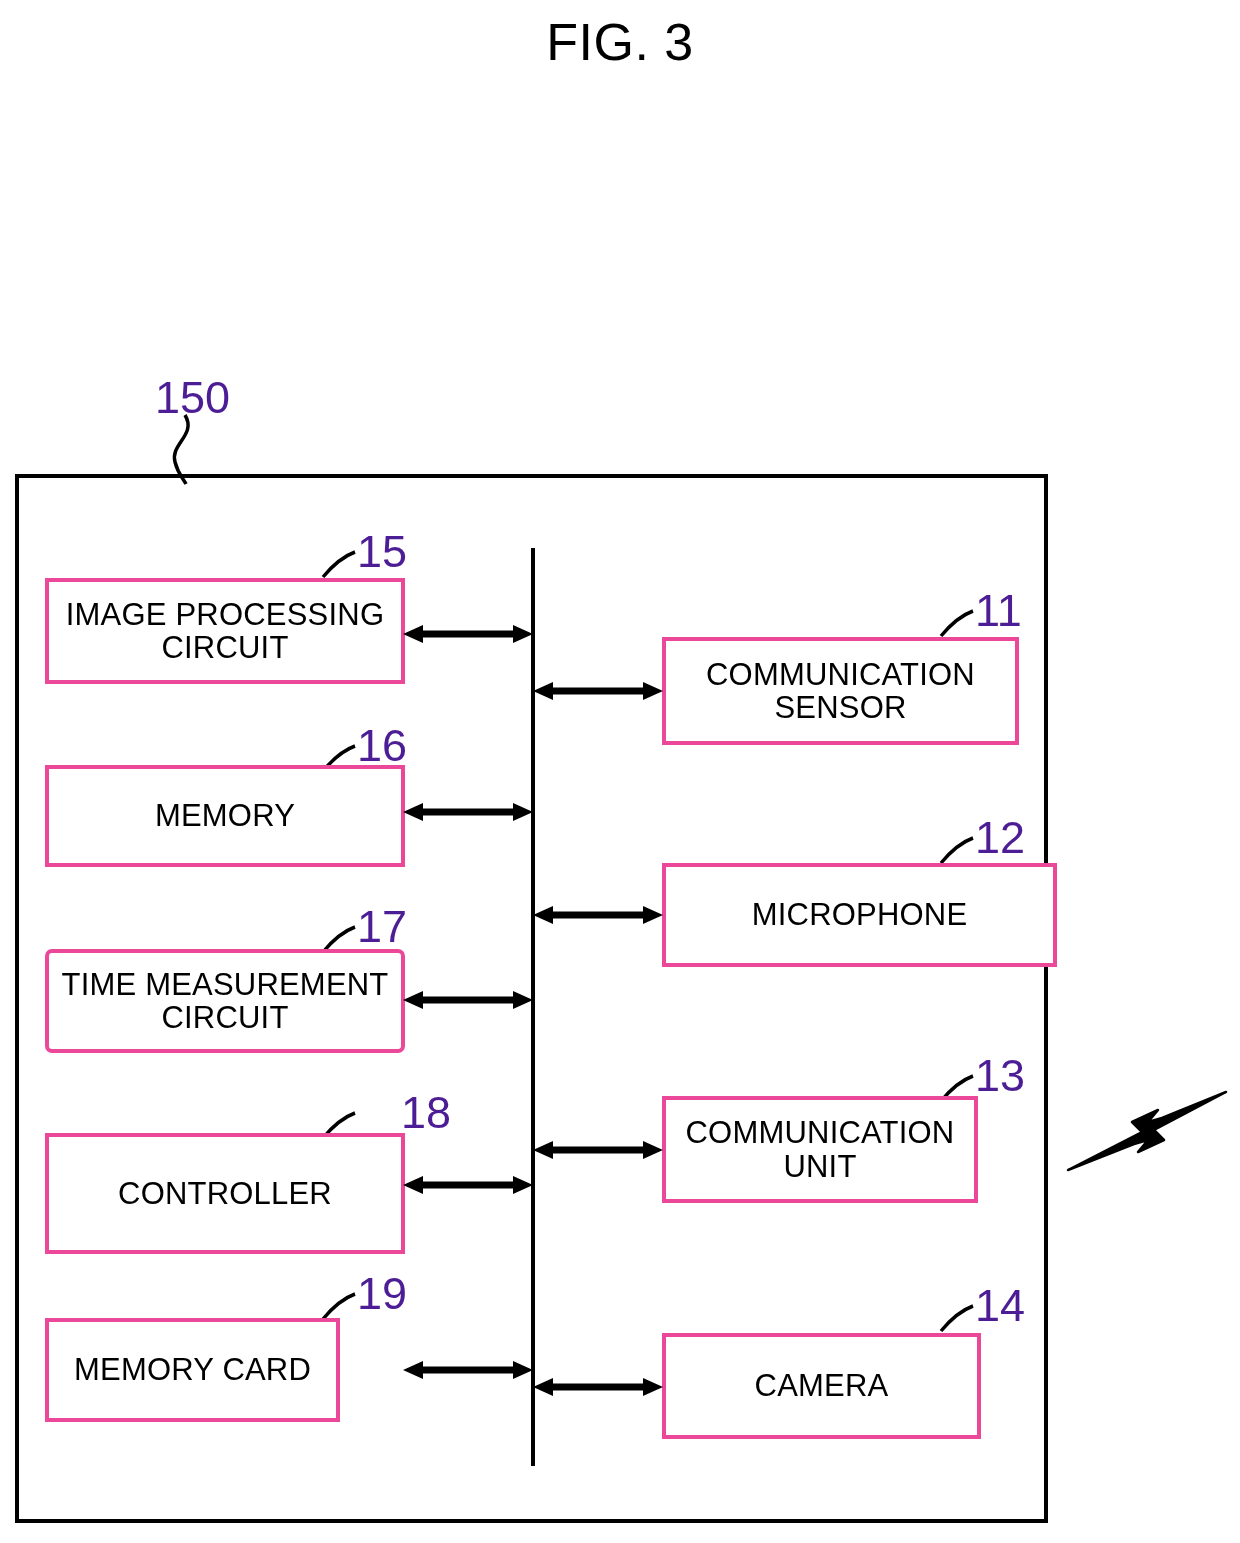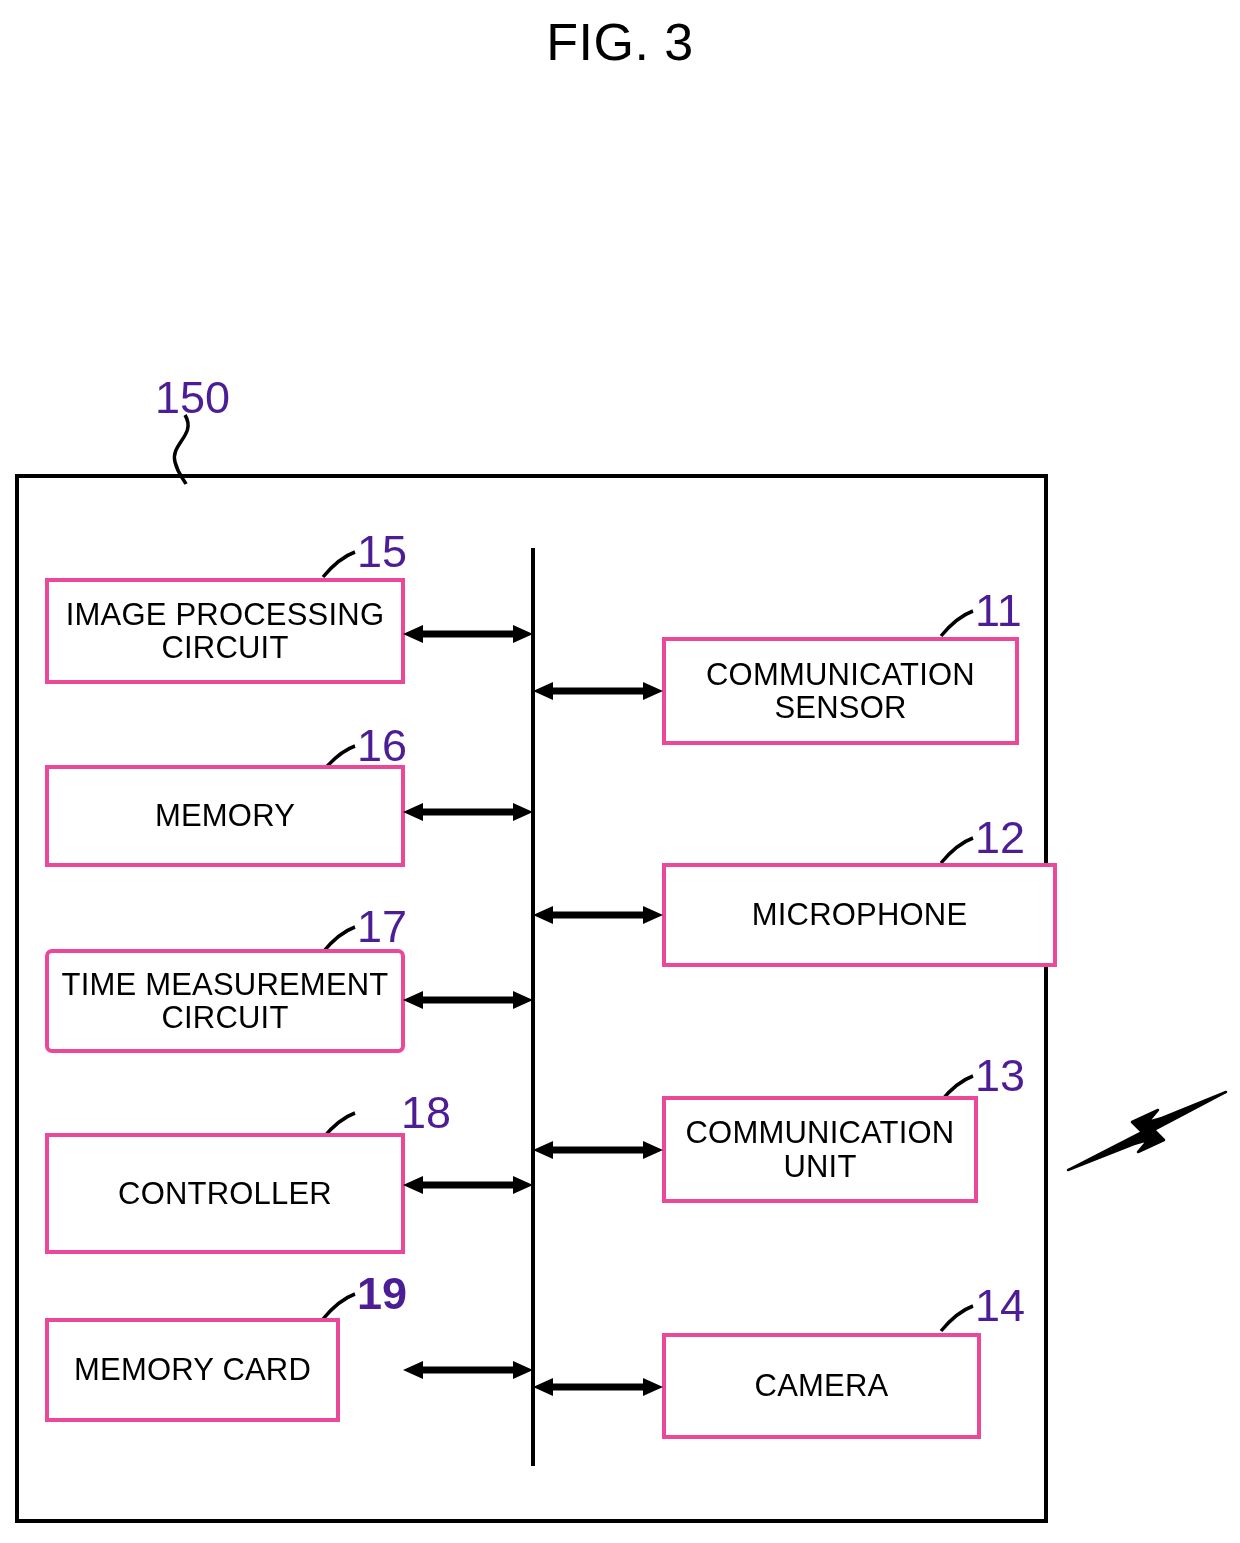--- a/index.html
+++ b/index.html
@@ -130,21 +130,21 @@
 </div>
 
 <div class="ref-num" style="left:357px; top:1090px;margin-left:44px;">18</div>
 <svg class="leader" style="left:300px; top:1108px;" width="62" height="40">
   <path d="M 55 5 C 44 9, 33 18, 23 30" stroke="#000" stroke-width="3.5" fill="none"></path>
 </svg>
 <div class="block" style="left:45px; top:1133px; width:360px; height:121px;">
   <span class="label">CONTROLLER</span>
 </div>
 
-<div class="ref-num" style="left:357px; top:1271px;font-weight:bold;">19</div>
+<div class="ref-num" style="left:357px; top:1271px;">19</div>
 <svg class="leader" style="left:300px; top:1289px;" width="62" height="40">
   <path d="M 55 5 C 44 9, 33 18, 23 30" stroke="#000" stroke-width="3.5" fill="none"></path>
 </svg>
 <div class="block" style="left:45px; top:1318px; width:295px; height:104px;">
   <span class="label">MEMORY CARD</span>
 </div>
 
 <div class="ref-num" style="left:975px; top:588px;">11</div>
 <svg class="leader" style="left:918px; top:606px;" width="62" height="40">
   <path d="M 55 5 C 44 9, 33 18, 23 30" stroke="#000" stroke-width="3.5" fill="none"></path>

